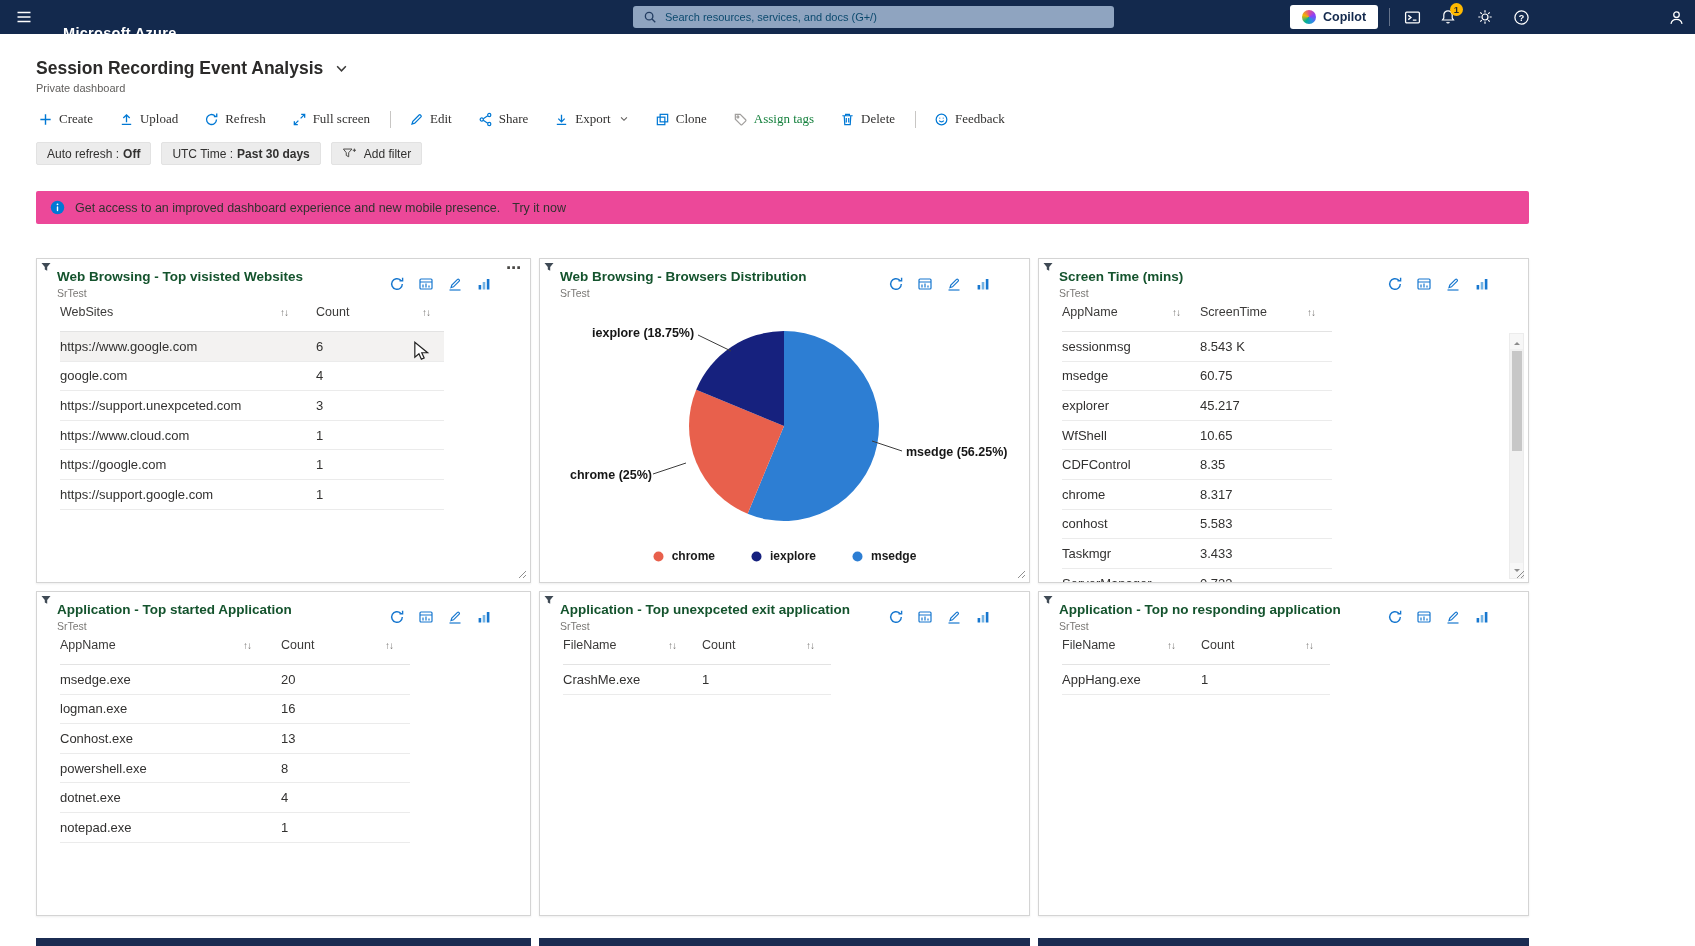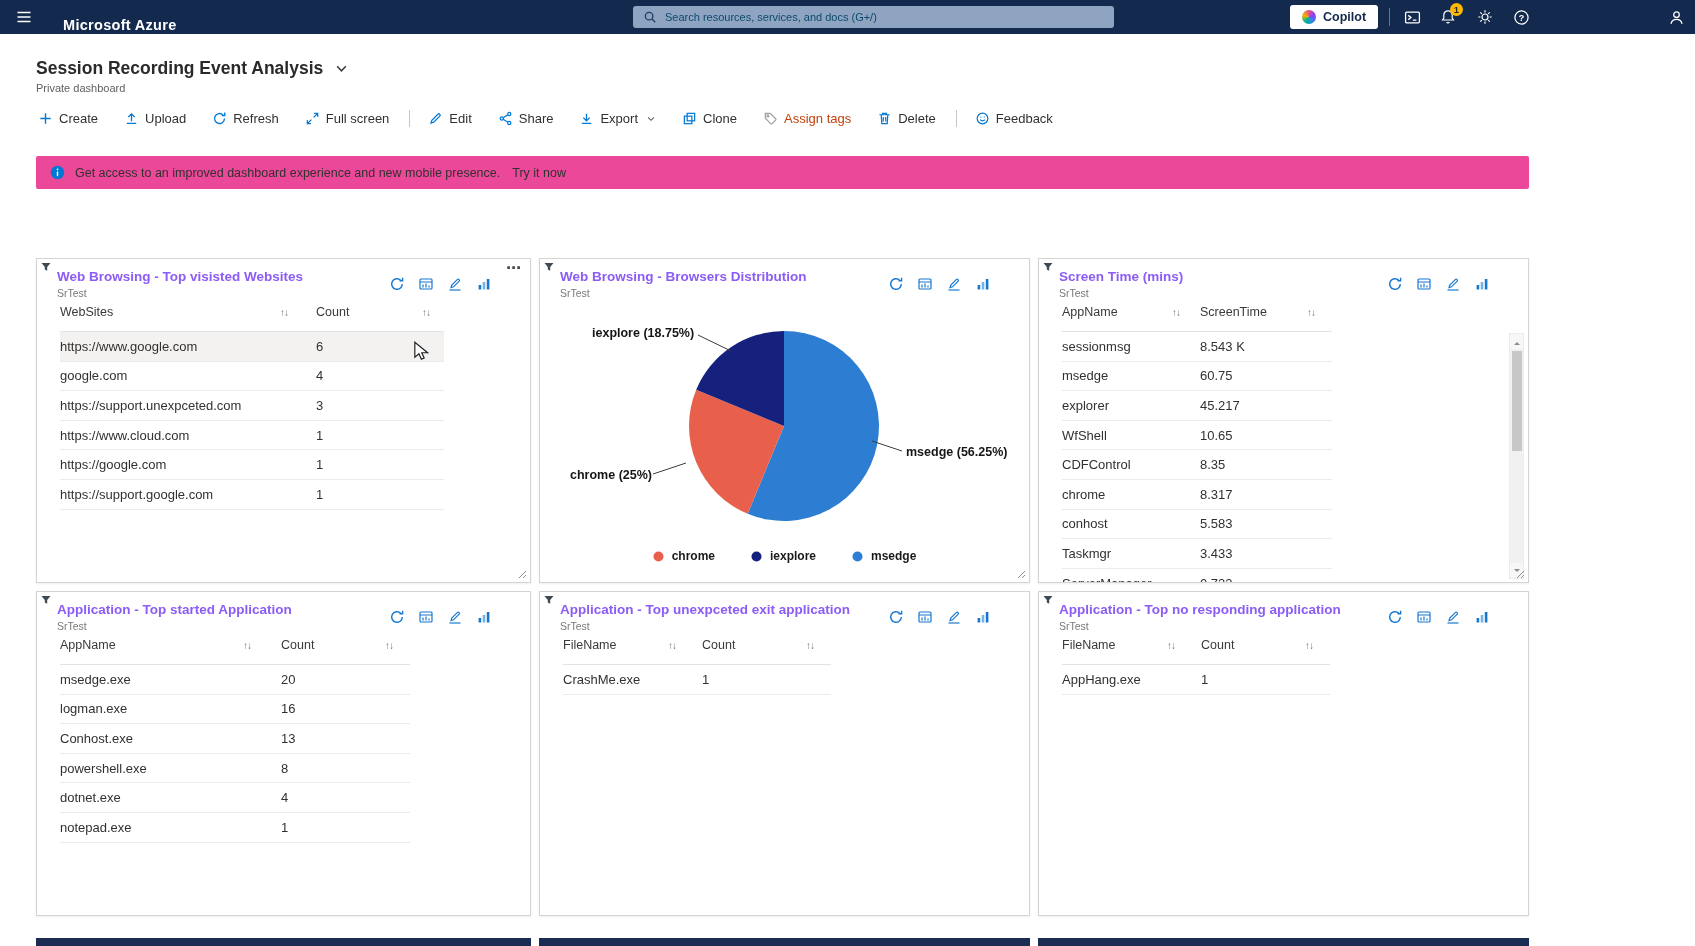--- a/index.html
+++ b/index.html
@@ -3,53 +3,53 @@
 <meta charset="utf-8">
 <style>
   *{box-sizing:border-box;margin:0;padding:0}
   html,body{width:1695px;height:946px;overflow:hidden;background:#fff;
     font-family:"Liberation Sans","DejaVu Sans",sans-serif;color:#323130}
   body{position:relative}
   svg{display:block}
   
   .topbar{position:absolute;top:0;left:0;width:1695px;height:34px;background:#13294d;z-index:50}
   .burger{position:absolute;left:8px;top:0;width:32px;height:34px;display:flex;align-items:center;justify-content:center;cursor:pointer}
-  .brand{position:absolute;left:63px;top:8px;height:34px;display:flex;align-items:center;color:#fff;font-size:14.5px;font-weight:700;letter-spacing:.3px;cursor:pointer}
+  .brand{position:absolute;left:63px;top:16px;height:34px;display:flex;align-items:center;color:#fff;font-size:14.5px;font-weight:700;letter-spacing:.3px;cursor:pointer}
   .gsearch{position:absolute;left:633px;top:6px;width:481px;height:22px;background:#8fa4c0;border-radius:3px;display:flex;align-items:center;gap:8px;padding:0 10px;cursor:text}
   .gsearch .ph{font-size:11px;color:#0c4a6e}
   .copilot{position:absolute;left:1290px;top:5px;height:24px;background:#fff;border:none;border-radius:3px;display:flex;align-items:center;gap:7px;padding:0 12px;font-size:12.5px;font-weight:700;color:#13294d;cursor:pointer;font-family:inherit}
   .copilot .cp-ic{width:14px;height:14px;border-radius:50%;background:conic-gradient(#e34f8c,#8a3ffc,#2e8ae5,#00b294,#f4b400,#e34f8c)}
   .tb-sep{position:absolute;left:1389px;top:8px;width:1px;height:18px;background:rgba(255,255,255,.35)}
   .top-ic{position:absolute;top:0;width:32px;height:34px;display:flex;align-items:center;justify-content:center;color:#fff;cursor:pointer}
   .badge{position:absolute;top:3px;right:1px;min-width:13px;height:13px;border-radius:7px;background:#ffb900;color:#2b2b2b;font-size:9.5px;font-weight:700;display:flex;align-items:center;justify-content:center;padding:0 2px}
   
   .page{position:absolute;left:36px;top:34px;width:1493px}
   .title-row{margin-top:24px;display:flex;align-items:center;gap:12px}
   .page-title{font-size:17.5px;font-weight:700;color:#2b2a29}
   .subtitle{margin-top:3px;font-size:11px;color:#605e5c}
   .toolbar{margin-top:13px;display:flex;align-items:center}
-  .tb-item{display:flex;align-items:center;gap:6px;background:none;border:none;font-family:Liberation Sans, sans-serif;font-size:13px;color:#323130;padding:4px 2px;margin-right:22px;cursor:pointer;white-space:nowrap}
+  .tb-item{display:flex;align-items:center;gap:6px;background:none;border:none;font-family:Liberation Serif, serif;font-size:13px;color:#323130;padding:4px 2px;margin-right:22px;cursor:pointer;white-space:nowrap}
   .tb-item .ic{color:#0078d4;display:flex}
-  .tb-item.disabled{color:#c2410c;cursor:default}
+  .tb-item.disabled{color:#15803d;cursor:default}
   .tb-item.disabled .ic{color:#a19f9d}
   .vdiv{width:1px;height:17px;background:#c8c6c4;margin:0 16px 0 -4px}
   .chev{color:#605e5c;display:flex;margin-left:2px}
   
   .pills{margin-top:11px;display:flex;align-items:center;gap:10px}
   .pill{height:23px;background:#ececec;border:1px solid #e2e2e2;border-radius:2px;display:flex;align-items:center;gap:4px;padding:0 10px;font-size:12px;color:#323130;cursor:pointer;white-space:nowrap}
   .pill b{font-weight:700}
   .pill .ic{display:flex;margin-right:3px;color:#484644}
   
   .banner{margin-top:26px;width:1493px;height:33px;background:#ec4899;border-radius:2px;display:flex;align-items:center;gap:10px;padding:0 14px;font-size:12.5px;color:#323130}
   .banner-link{color:#323130;margin-left:2px;cursor:pointer}
   
   .tile{position:absolute;background:#fff;border:1px solid #d4d4d4;box-shadow:0 1px 2px rgba(0,0,0,.07);overflow:hidden}
   .corner-funnel{position:absolute;left:3px;top:2px;color:#3f4a55}
   .tile-head{position:relative;display:flex;justify-content:space-between;padding:10px 14px 0 20px}
-  .tile-title{font-size:13.5px;font-weight:700;color:#8b5cf6}
+  .tile-title{font-size:13.5px;font-weight:700;color:#14532d}
   .tile-sub{font-size:10.5px;color:#7a7875;margin-top:3px}
   .tile-actions{display:flex;gap:13px;margin-top:7px;margin-right:24px;color:#1777cf}
   .ta{cursor:pointer;display:flex}
   .tile-more{position:absolute;right:8px;top:0px;font-size:15px;font-weight:700;color:#484644;letter-spacing:1px;cursor:pointer}
   .tile-body{position:absolute;left:0;top:46px;right:0;bottom:0;overflow:hidden}
   .resize-h{position:absolute;right:3px;bottom:3px;cursor:nwse-resize}
   
   .ttable{margin-left:23px}
   .t-web{width:384px}    .t-web .col1{width:256px;padding-right:28px}    .t-web .th.col2{padding-right:14px}
   .t-screen{width:270px} .t-screen .col1{width:138px;padding-right:20px}.t-screen .th.col2{padding-right:17px}
@@ -248,20 +248,39 @@
             <circle cx="8" cy="8" r="5.7"></circle>
             <path d="M5.6 9.3a3.1 3.1 0 0 0 4.8 0"></path>
             <circle cx="6.2" cy="6.5" r=".65" fill="currentColor" stroke="none"></circle>
             <circle cx="9.8" cy="6.5" r=".65" fill="currentColor" stroke="none"></circle>
           </svg>
         </span>
       <span>Feedback</span>
     </button>
   </div>
 
+  <div class="pills">
+    <div class="pill">
+      <span>Auto refresh :</span>
+        <b>Off</b>
+    </div>
+    <div class="pill">
+      <span>UTC Time :</span>
+        <b>Past 30 days</b>
+    </div>
+    <div class="pill">
+      <span class="ic">
+        <svg width="15" height="13" viewBox="0 0 18 16" fill="none" stroke="currentColor" stroke-width="1.2">
+            <path d="M1.5 2.5h10.5L8 7v5l-3-1.6V7z"></path>
+            <path d="M13 4h4M15 2v4"></path>
+          </svg>
+      </span>
+      <span>Add filter</span>
+    </div>
+  </div>
 
   <div class="banner">
     <span>
       <svg width="15" height="15" viewBox="0 0 16 16">
           <circle cx="8" cy="8" r="7.2" fill="#0078d4"></circle>
           <circle cx="8" cy="4.6" r="1" fill="#fff"></circle>
           <rect x="7.25" y="6.6" width="1.5" height="5.4" rx=".75" fill="#fff"></rect>
         </svg>
     </span>
     <span>Get access to an improved dashboard experience and new mobile presence.</span>

